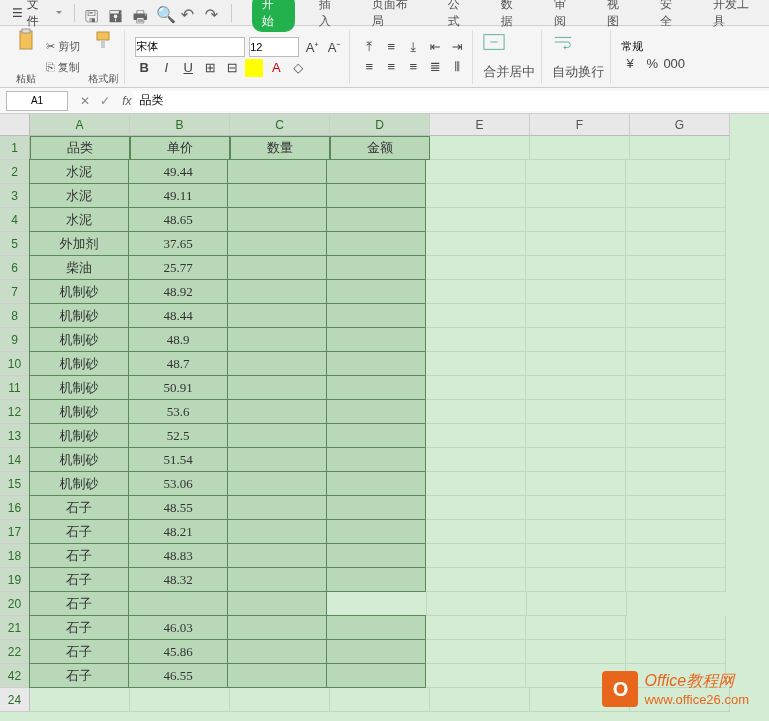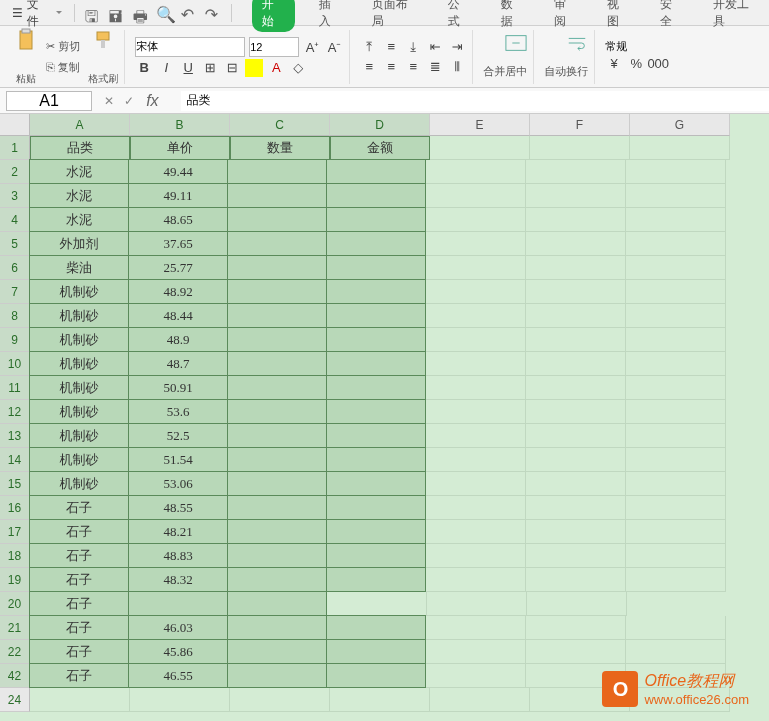--- a/index.html
+++ b/index.html
@@ -18,29 +18,29 @@
     
     .ribbon { display: flex; align-items: center; height: 62px; background: #f5f5f5; border-bottom: 1px solid #ccc; padding: 4px 8px; gap: 4px; }
     .ribbon-group { display: flex; flex-direction: column; gap: 2px; padding: 0 6px; border-right: 1px solid #ddd; height: 54px; justify-content: center; }
     .ribbon-row { display: flex; align-items: center; gap: 4px; }
     .rb-btn { display: flex; align-items: center; gap: 3px; font-size: 11px; color: #555; padding: 2px 4px; }
     .paste-big { display: flex; flex-direction: column; align-items: center; font-size: 10px; color: #555; gap: 20px; }
     .paste-big svg { width: 24px; height: 24px; }
     .font-select { width: 110px; height: 20px; font-size: 11px; border: 1px solid #bbb; }
     .size-select { width: 50px; height: 20px; font-size: 11px; border: 1px solid #bbb; }
     .fmt-btn { width: 18px; height: 18px; display: flex; align-items: center; justify-content: center; font-size: 13px; color: #444; }
-    .merge-group { display: flex; flex-direction: column; align-items: flex-end; font-size: 11px; color: #555; gap: 12px; }
+    .merge-group { display: flex; flex-direction: column; align-items: flex-start; font-size: 13px; color: #555; gap: 12px; }
     .merge-group svg { width: 22px; height: 18px; }
     .num-select { width: 50px; font-size: 11px; border: none; background: transparent; }
     
     
     .fbar { display: flex; align-items: center; height: 26px; background: #f8f8f8; border-bottom: 1px solid #ccc; }
-    .namebox { width: 86px; height: 20px; margin-left: 6px; border: 1px solid #bbb; font-size: 16px; text-align: center; background: #fff; }
+    .namebox { width: 62px; height: 20px; margin-left: 6px; border: 1px solid #bbb; font-size: 10px; text-align: center; background: #fff; }
     .fx-icons { display: flex; gap: 10px; padding: 0 12px; color: #888; font-size: 12px; }
-    .fx-label { font-style: italic; color: #666; font-size: 16px; margin-right: 22px; }
+    .fx-label { font-style: italic; color: #666; font-size: 12px; margin-right: 2px; }
     .formula-input { flex: 1; height: 20px; border: none; background: #fff; font-size: 12px; padding: 0 6px; }
     
     
     .grid { display: flex; background: #d4ecd4; }
     .corner { width: 30px; height: 22px; background: #e8e8e8; border-right: 1px solid #bbb; border-bottom: 1px solid #bbb; }
     .colheads { display: flex; }
     .colhead { height: 22px; background: #e8e8e8; border-right: 1px solid #ccc; border-bottom: 1px solid #bbb; display: flex; align-items: center; justify-content: center; font-size: 12px; color: #555; }
     .colhead.sel { background: #c8dcc8; color: #2a6e2a; }
     .ch-a { width: 100px; } .ch-b { width: 100px; } .ch-c { width: 100px; } .ch-d { width: 100px; }
     .ch-e { width: 100px; } .ch-f { width: 100px; } .ch-g { width: 100px; }

